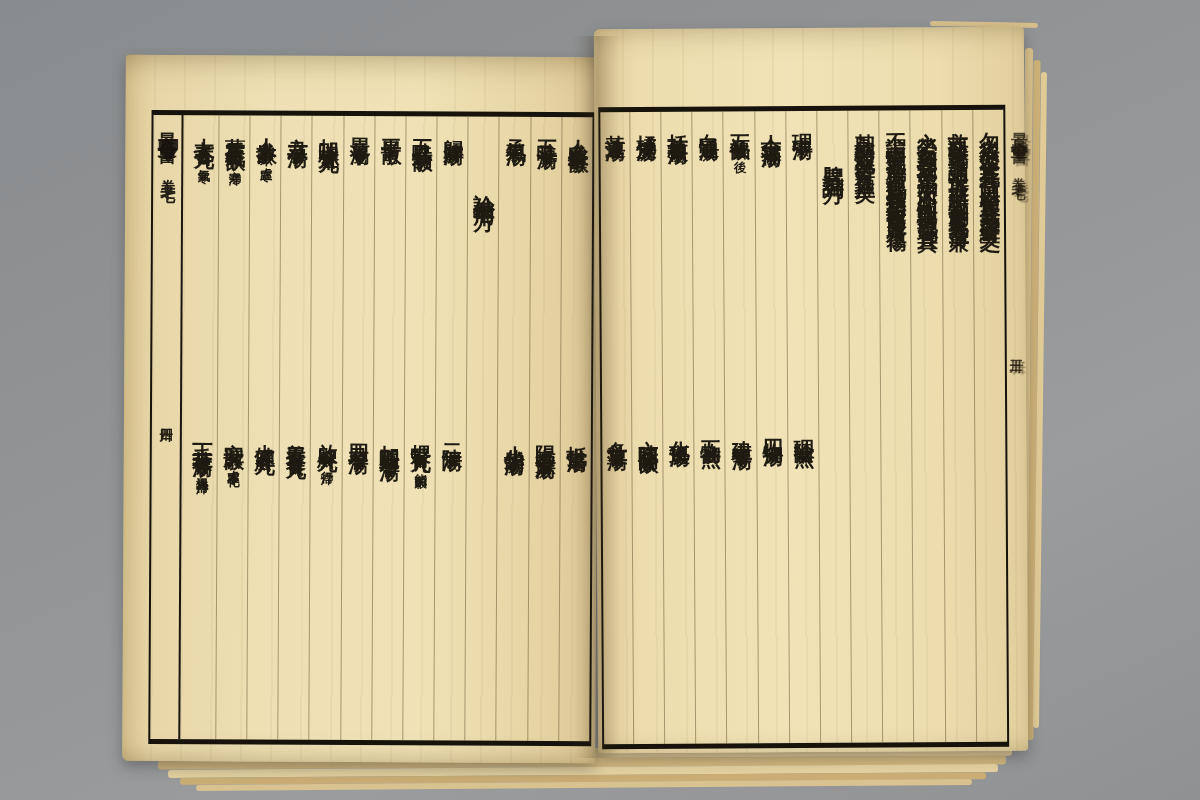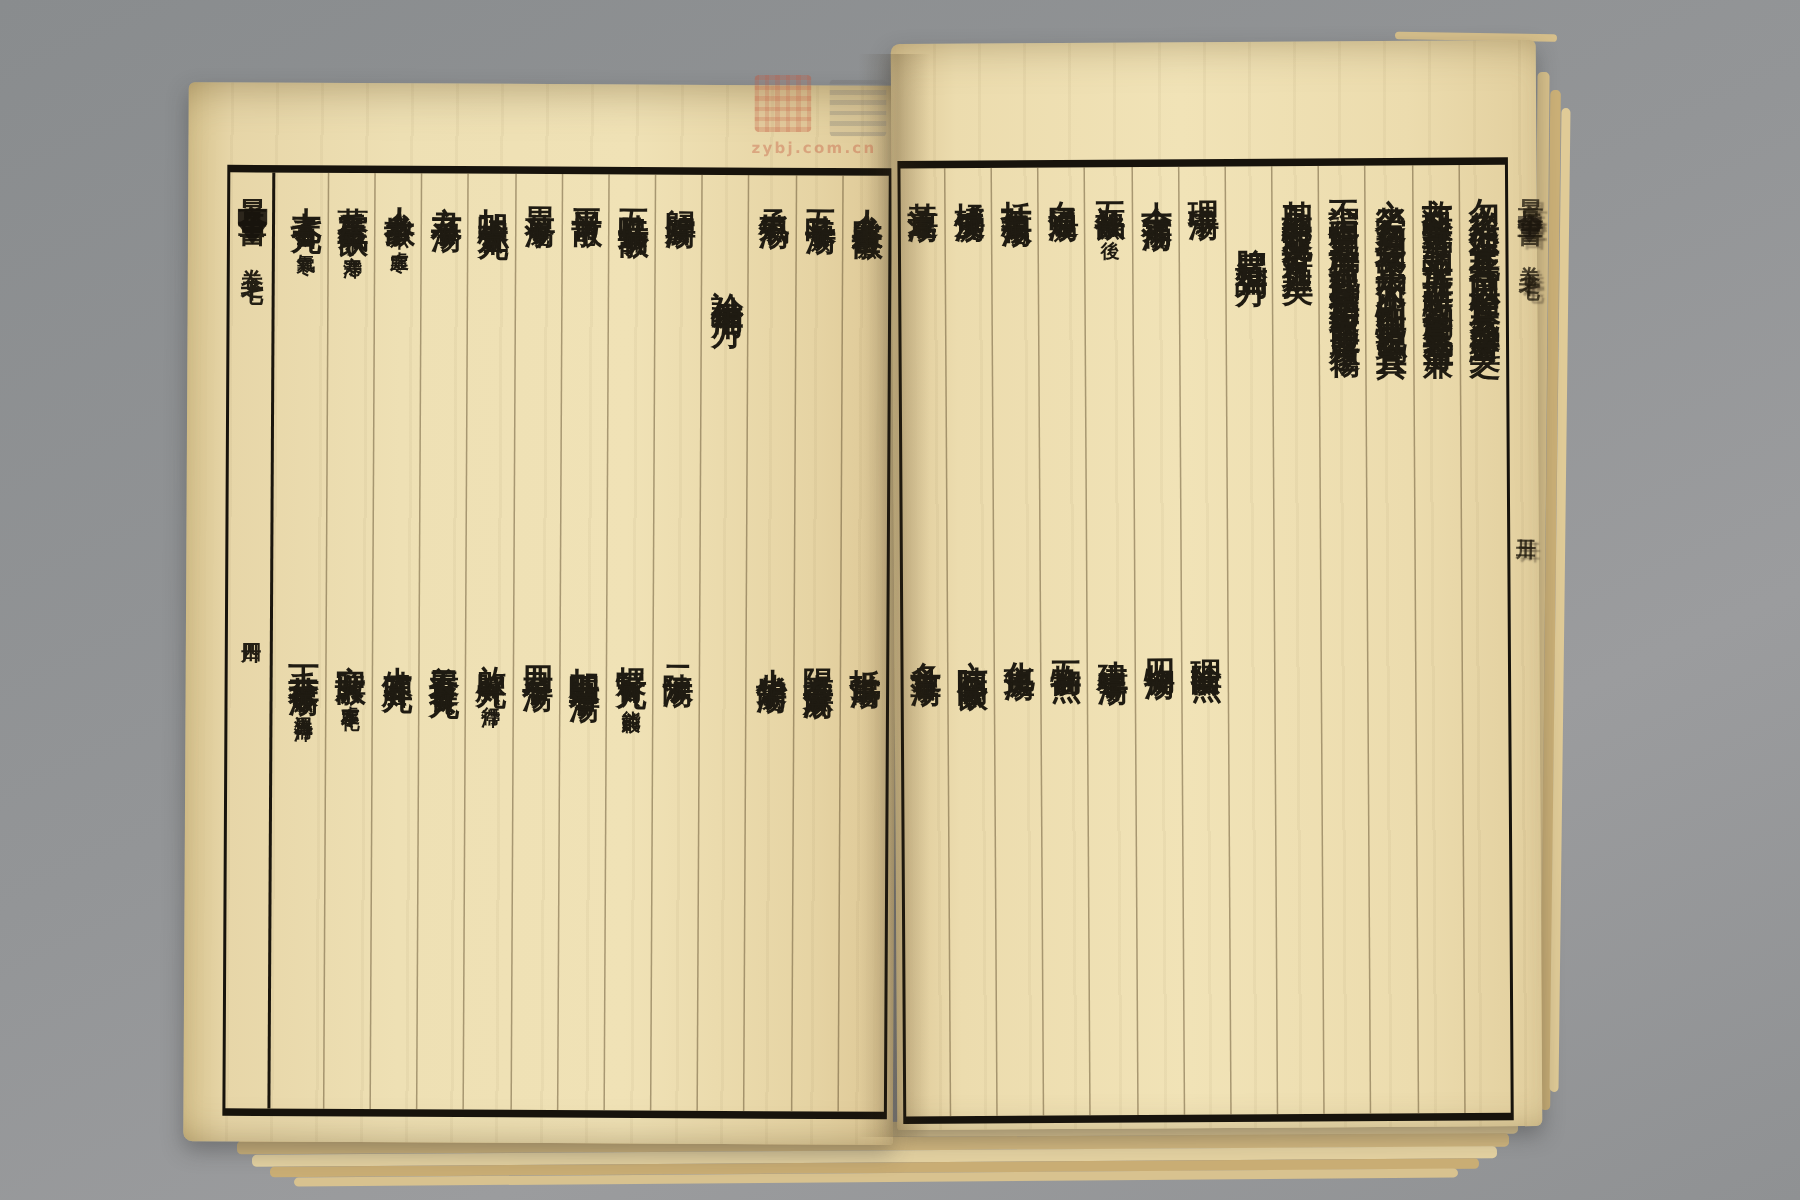--- a/index.html
+++ b/index.html
@@ -145,19 +145,14 @@
         </div>
     </div>
   </div>
 
   <div class="fold-right-outer">
     <span class="fold-title">景岳全書</span><span class="fishtail"></span><span class="fold-vol">卷之十七</span><span class="fold-spacer"></span><span class="fold-folio">卅三</span>
   </div>
 
   <div class="gutter"></div>
 
-  <div class="watermark">
-    <div class="seal seal-a"></div>
-    <div class="seal seal-b"></div>
-    <div class="wm-text">zybj.com.cn</div>
-  </div>
 
 </div>
 
 </body></html>

